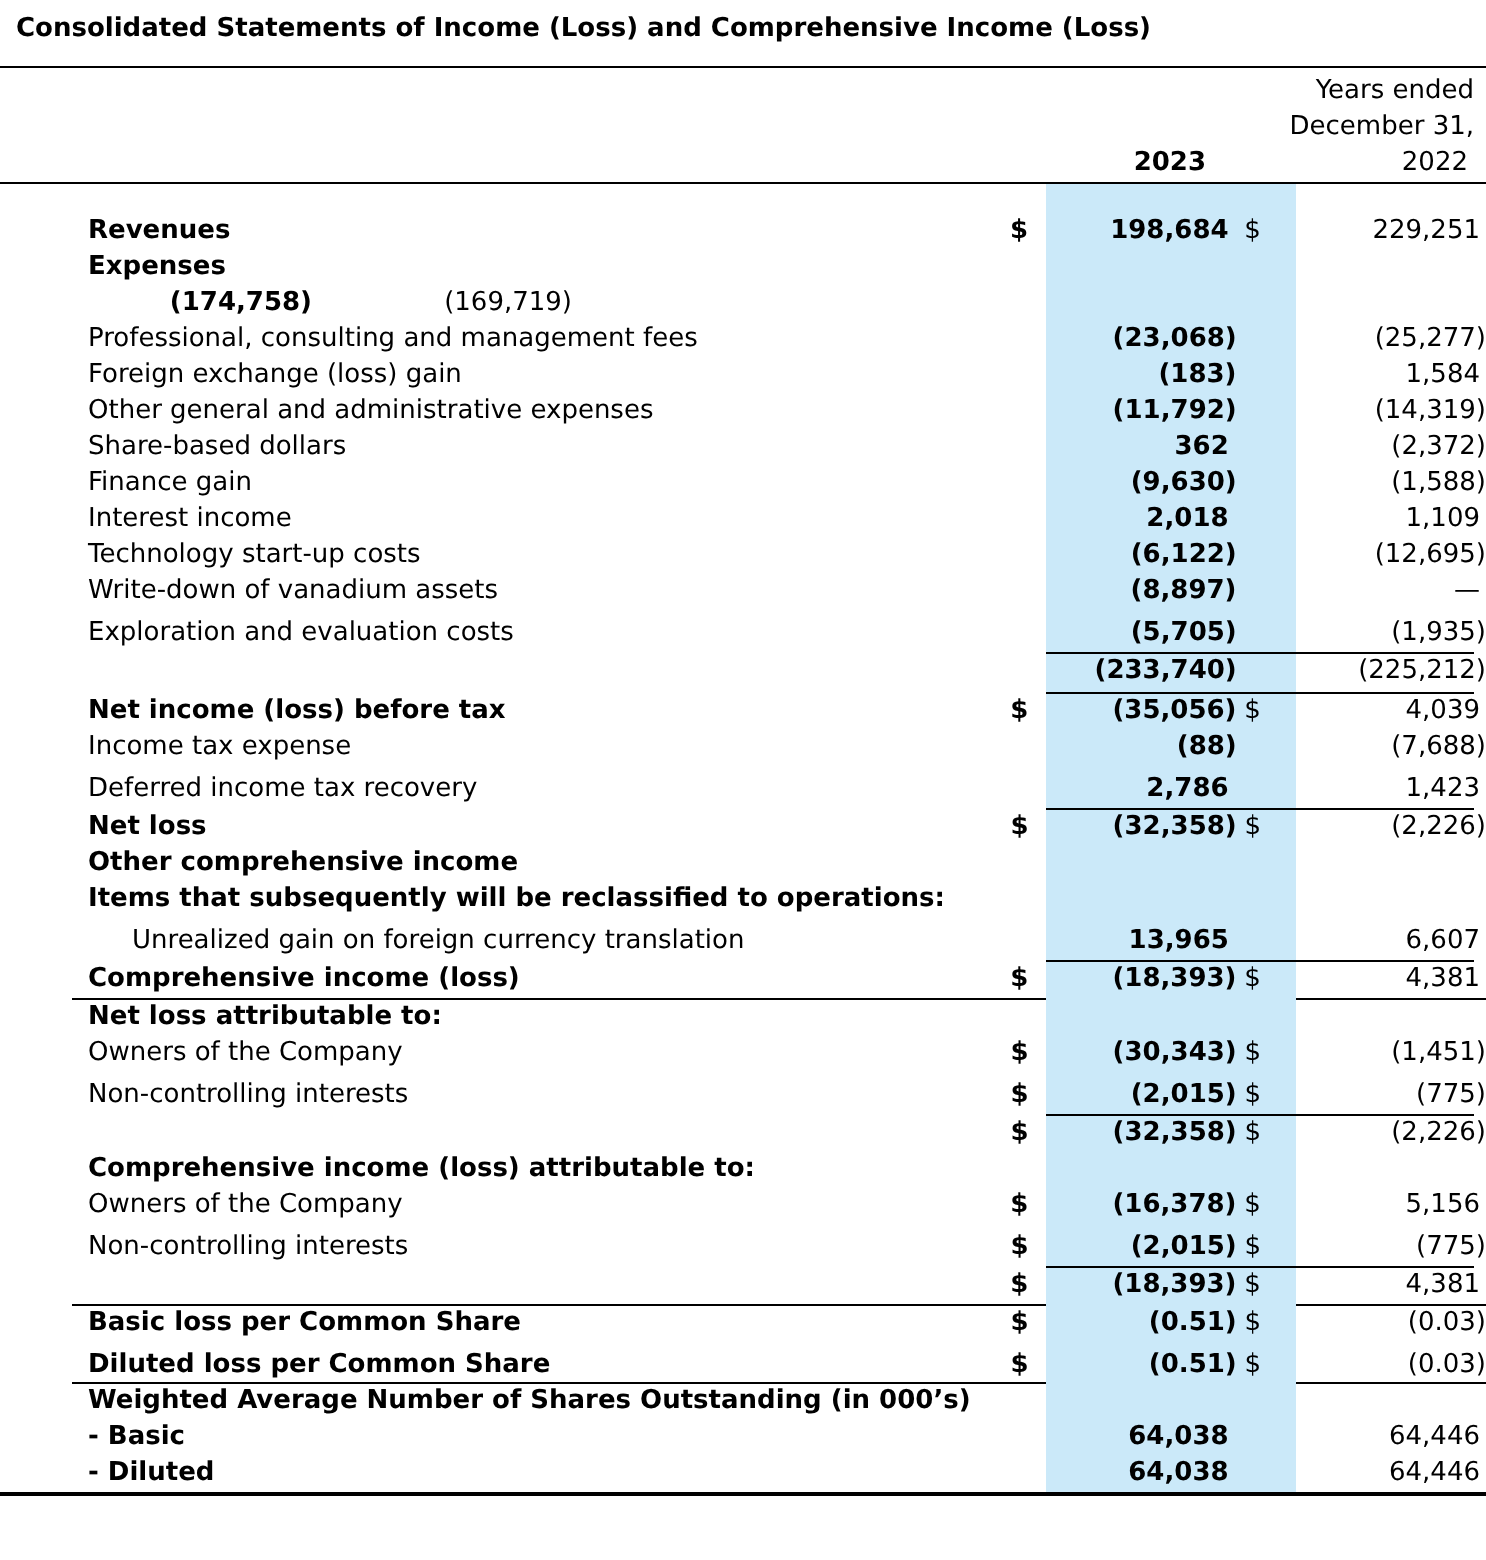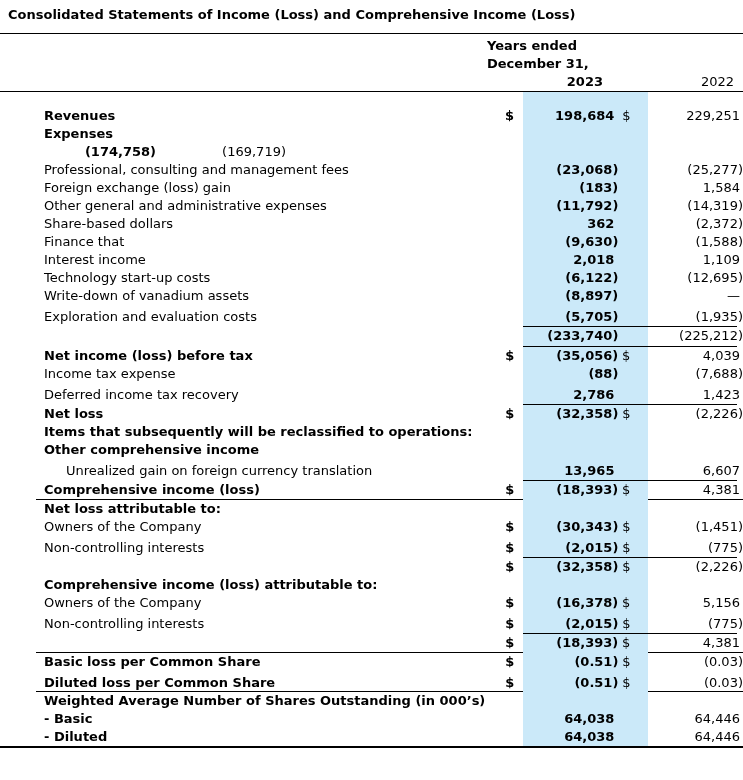--- a/index.html
+++ b/index.html
@@ -14,21 +14,21 @@
     padding:6px 8px 0 8px; font-weight:bold; font-size:13px; line-height:17px;
     white-space:nowrap;
   }
   .subtitle { padding:0 8px; font-size:13px; line-height:17px; white-space:nowrap; }
   .rule { height:0; border-top:1.5px solid #000; }
   .rule.full { margin:0; }
   .rule.top-rule { margin-top:10px; }
   .rule.num { margin:0.5px 6px 0.5px 487px; position:relative; z-index:2; }
   .rule.thick { border-top-width:2.5px; }
   .head-block { padding-top:3px; }
-  .period { margin-left:487px; width:250px; text-align:left; font-weight:bold; line-height:18px; }
+  .period { margin-left:487px; width:250px; text-align:right; font-weight:normal; line-height:18px; }
   .year-row { line-height:16px; height:16px; }
   .statement-body { position:relative;margin-left:36px; }
   .col-highlight { position:absolute; left:487px; top:0; bottom:0; width:125px; z-index:0; }
   .spacer { height:15px; }
   .row { display:flex; height:18px; line-height:18px; position:relative; z-index:1; white-space:nowrap; }
   .row.tall { height:20px; line-height:17px; align-items:flex-end; }
   .c-label { width:487px; padding-left:8px; box-sizing:border-box; overflow:hidden; }
   .c-label.ind { padding-left:30px; }
   .c-d1 { width:22px; padding-left:2px; box-sizing:border-box; font-weight:bold; }
   .c-v1 { width:98px; text-align:right; padding-right:4px; box-sizing:border-box; font-weight:bold; }
@@ -116,21 +116,21 @@
       </div>
       <div class="row">
         <div class="c-label">Share-based dollars</div>
         <div class="c-d1"></div>
         <div class="c-v1">362</div>
         <div class="c-pad"></div>
         <div class="c-d2"></div>
         <div class="c-v2 paren">(2,372)</div>
       </div>
       <div class="row">
-        <div class="c-label">Finance that</div>
+        <div class="c-label">Finance gain</div>
         <div class="c-d1"></div>
         <div class="c-v1 paren">(9,630)</div>
         <div class="c-pad"></div>
         <div class="c-d2"></div>
         <div class="c-v2 paren">(1,588)</div>
       </div>
       <div class="row">
         <div class="c-label">Interest income</div>
         <div class="c-d1"></div>
         <div class="c-v1">2,018</div>
@@ -199,35 +199,35 @@
       <div class="rule num"></div>
       <div class="row">
         <div class="c-label b">Net loss</div>
         <div class="c-d1">$</div>
         <div class="c-v1 paren">(32,358)</div>
         <div class="c-pad"></div>
         <div class="c-d2">$</div>
         <div class="c-v2 paren">(2,226)</div>
       </div>
       <div class="row">
+        <div class="c-label b">Other comprehensive income</div>
+        <div class="c-d1"></div>
+        <div class="c-v1"></div>
+        <div class="c-pad"></div>
+        <div class="c-d2"></div>
+        <div class="c-v2"></div>
+      </div>
+      <div class="row">
         <div class="c-label b">Items that subsequently will be reclassified to operations:</div>
         <div class="c-d1"></div>
         <div class="c-v1"></div>
         <div class="c-pad"></div>
         <div class="c-d2"></div>
         <div class="c-v2"></div>
       </div>
-      <div class="row">
-        <div class="c-label b">Other comprehensive income</div>
-        <div class="c-d1"></div>
-        <div class="c-v1"></div>
-        <div class="c-pad"></div>
-        <div class="c-d2"></div>
-        <div class="c-v2"></div>
-      </div>
       <div class="row tall">
         <div class="c-label ind">Unrealized gain on foreign currency translation</div>
         <div class="c-d1"></div>
         <div class="c-v1">13,965</div>
         <div class="c-pad"></div>
         <div class="c-d2"></div>
         <div class="c-v2">6,607</div>
       </div>
       <div class="rule num"></div>
       <div class="row">

